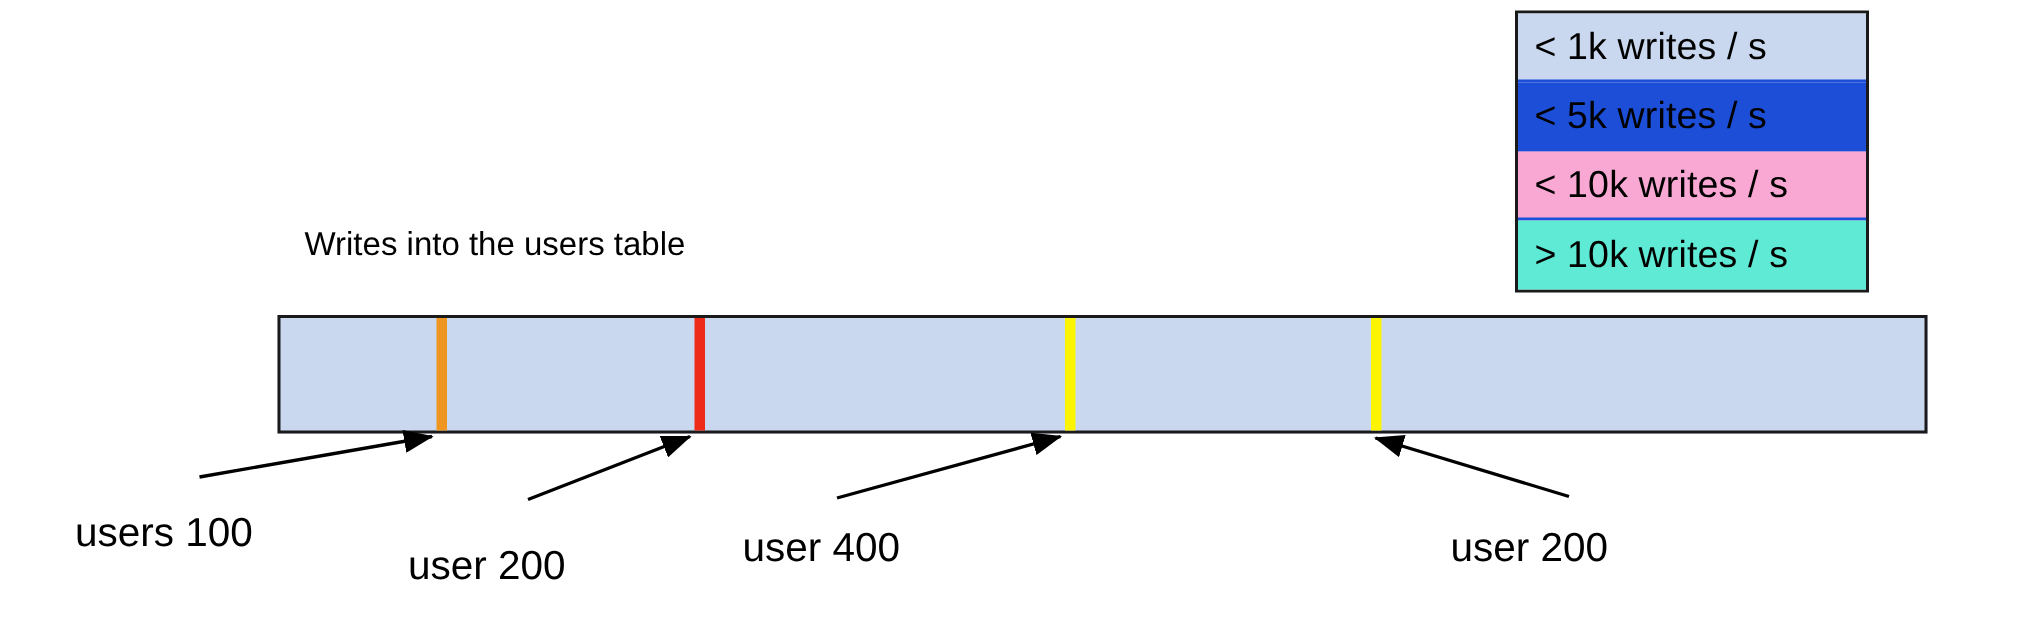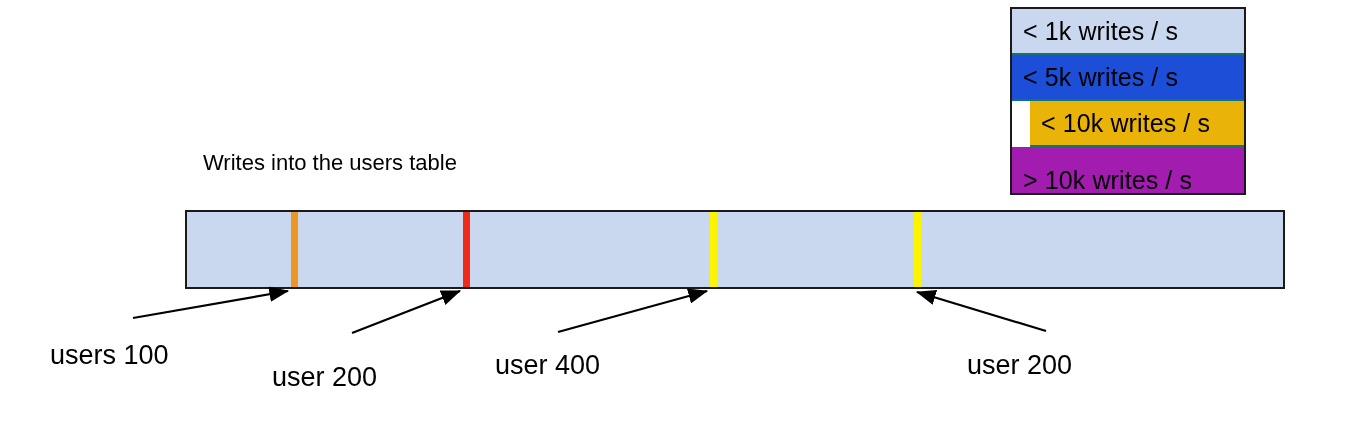--- a/index.html
+++ b/index.html
@@ -22,21 +22,21 @@
     left: 1010px;
     top: 7px;
     width: 236px;
     border: 2px solid #1a1a1a;
     box-sizing: border-box;
     background: #ffffff;
   }
   .legend-row {
     height: 46px;
     box-sizing: border-box;
-    border-bottom: 2px solid #0f766e;
+    border-bottom: 2px solid #1d4ed8;
     display: flex;
     align-items: center;
     padding-left: 11px;
   }
   .legend-row:last-child {
     border-bottom: none;
   }
   .legend-label {
     font-size: 25px;
     line-height: 1;
@@ -96,25 +96,25 @@
 <div id="legend">
 
   <div class="legend-row" style="background:#c9d8ef;">
     <span class="legend-label">&lt; 1k writes / s</span>
   </div>
 
   <div class="legend-row" style="background:#1d4ed8;">
     <span class="legend-label">&lt; 5k writes / s</span>
   </div>
 
-  <div class="legend-row" style="background:#eab308;margin-left:18px;">
+  <div class="legend-row" style="background:#f9a8d4;">
     <span class="legend-label">&lt; 10k writes / s</span>
   </div>
 
-  <div class="legend-row" style="background:#a21caf;align-items:flex-end;">
+  <div class="legend-row" style="background:#5eead4;">
     <span class="legend-label">&gt; 10k writes / s</span>
   </div>
 
 </div>
 
 <div id="chart-title">Writes into the users table</div>
 
 <div id="bar">
   <div class="stripe" style="left:104px; background:#ef9621;"></div>
   <div class="stripe" style="left:276px; background:#ee2a18;"></div>

